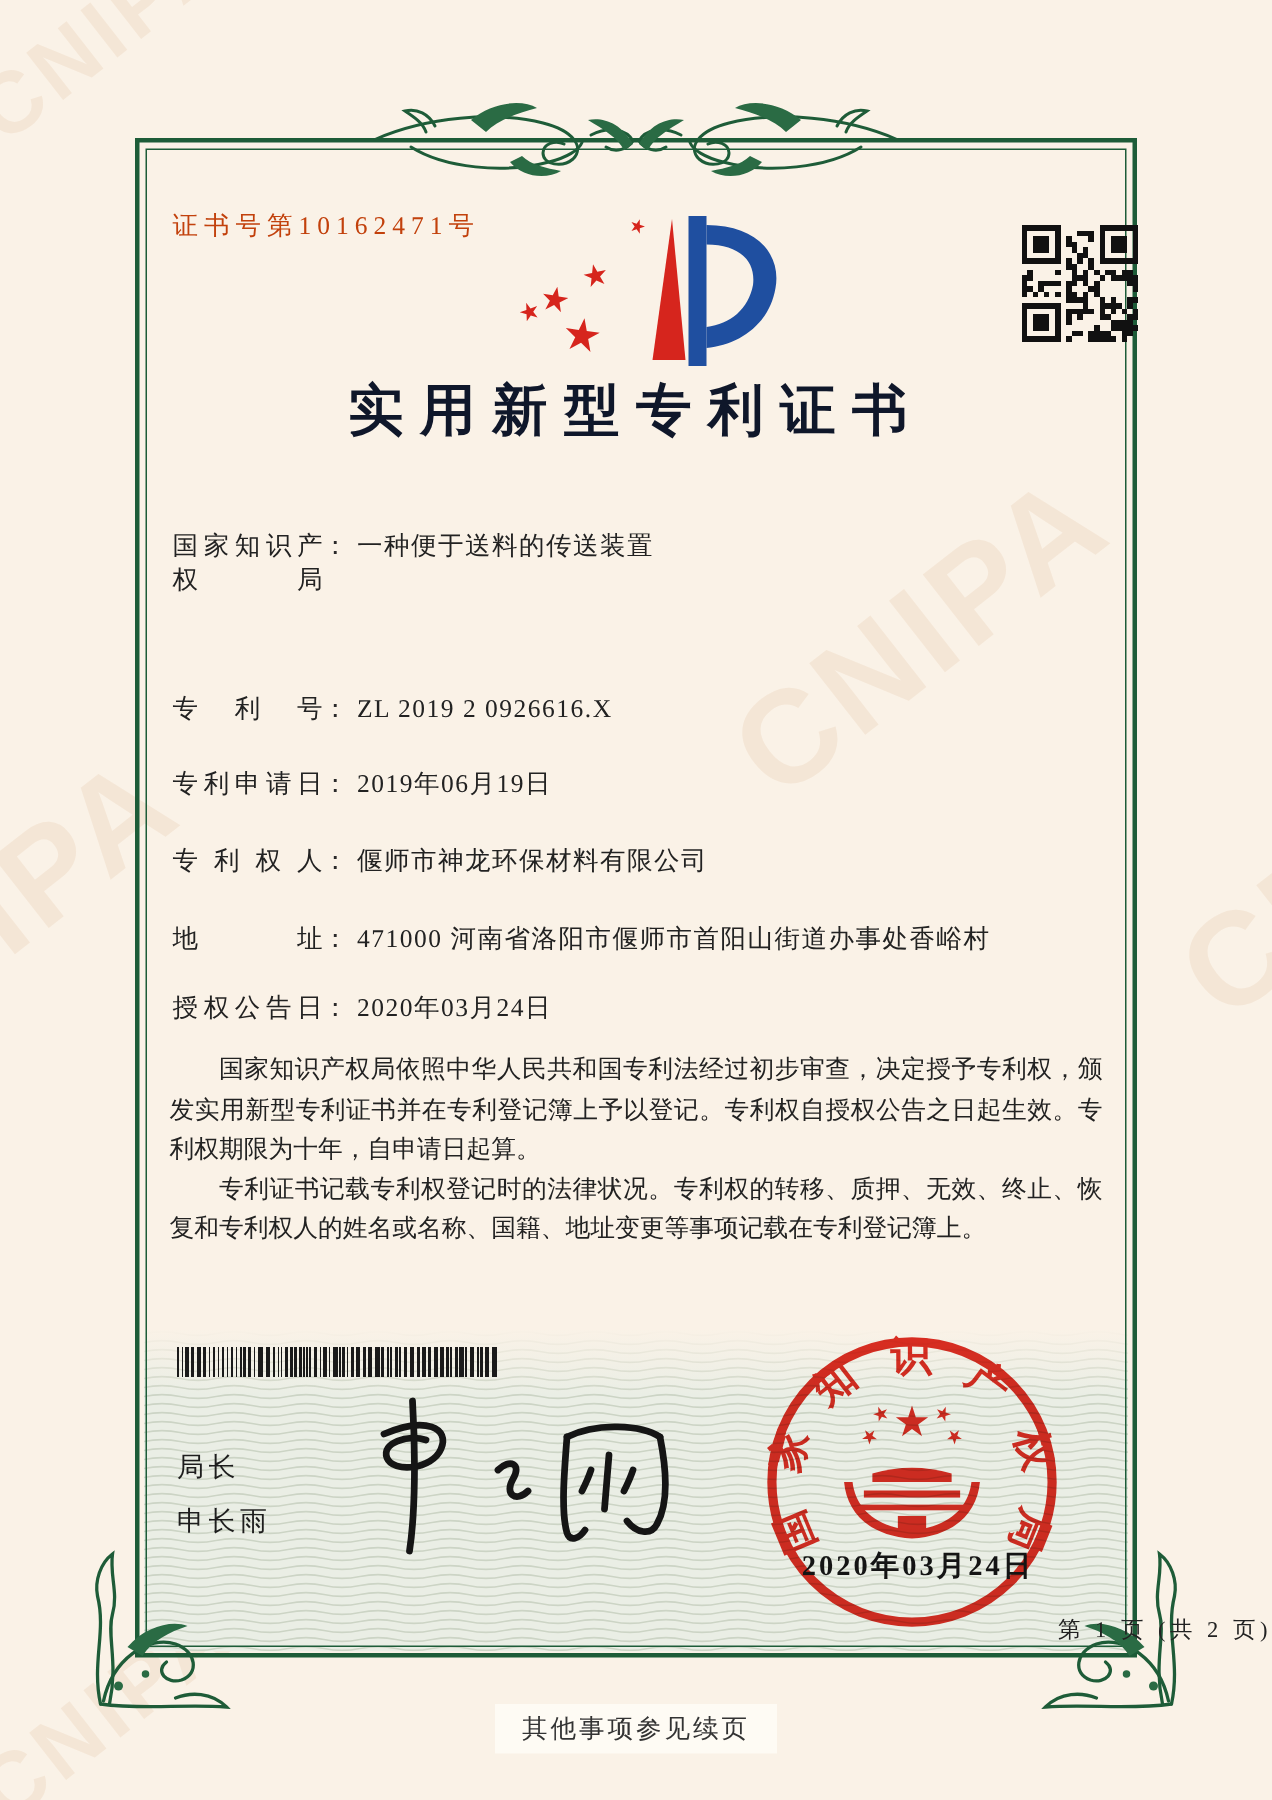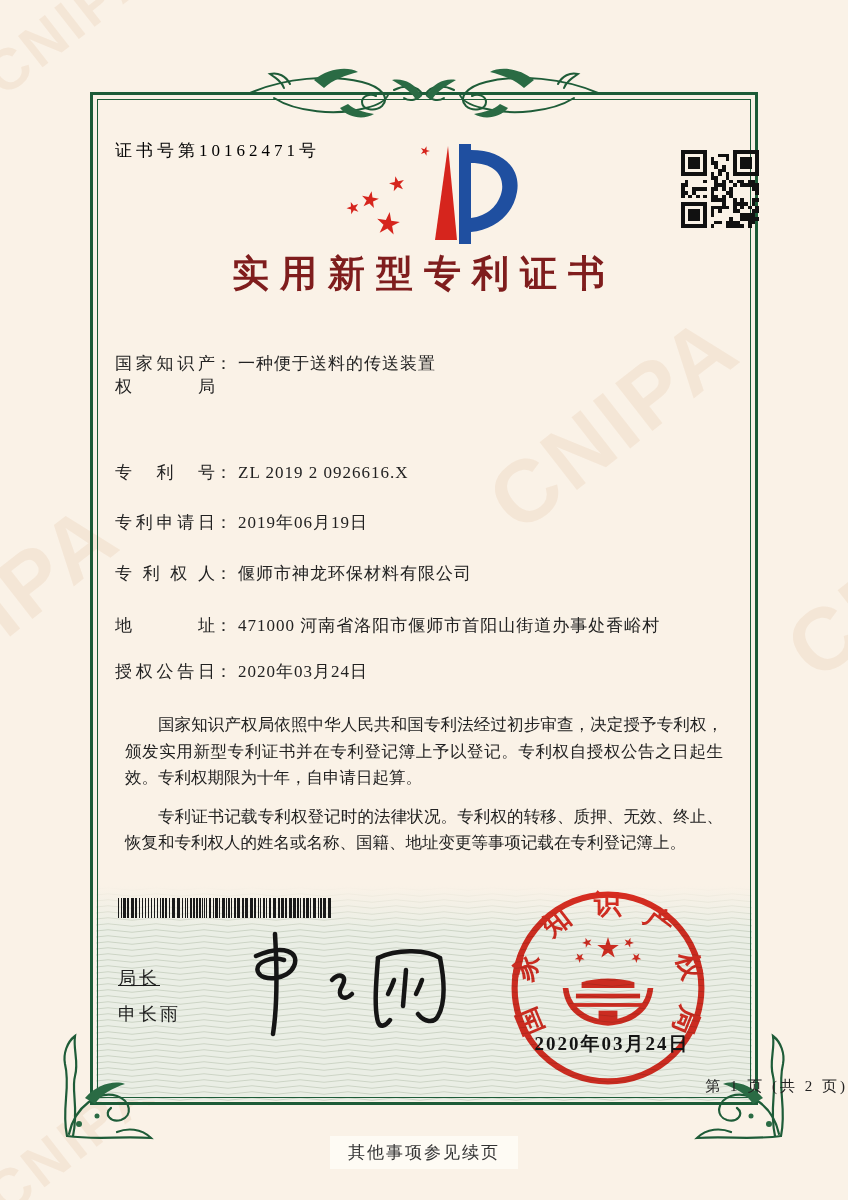--- a/index.html
+++ b/index.html
@@ -21,46 +21,46 @@
   .frame-inner {
     position:absolute; left:4px; top:4px; right:4px; bottom:4px;
     border:1px solid #1d5c38;
   }
   .wave-wrap { position:absolute; left:96px; top:886px; width:656px; height:215px; }
   .wave-fade {
     position:absolute; left:96px; top:886px; width:656px; height:44px;
     background:linear-gradient(#faf2e7, rgba(250,242,231,0));
   }
   .cert-no {
-    position:absolute; left:115px; top:139px; font-size:17px; letter-spacing:4px; color:#000000;
+    position:absolute; left:115px; top:139px; font-size:17px; letter-spacing:4px; color:#c2410c;
   }
   .logo { position:absolute; left:345px; top:138px; }
   .qr { position:absolute; left:681px; top:150px; }
   .title {
     position:absolute; left:0; top:249px; width:100%; text-align:center;
-    font-size:37px; font-weight:bold; letter-spacing:11px; color:#7f1d1d;
+    font-size:37px; font-weight:bold; letter-spacing:11px; color:#0f172a;
   }
   .field-row { position:absolute; left:115px; width:620px; font-size:17px; }
   .flabel {
     display:inline-block; width:100px; text-align:justify; text-align-last:justify;
     vertical-align:top; color:#222;
   }
   .fvalue { margin-left:6px; color:#222; letter-spacing:1px; }
   .grant-right { position:absolute; left:318px; top:0; }
   .paras {
     position:absolute; left:113px; top:700px; width:622px;
     font-size:16.5px; line-height:26.5px; text-align:justify; color:#222;
   }
-  .paras p { text-indent:2em; margin:12px; }
+  .paras p { text-indent:2em; margin:0; }
   .barcode { position:absolute; left:118px; top:898px; }
   .director-title, .director-name {
     position:absolute; left:118px; font-family:"Liberation Sans","DejaVu Sans",sans-serif;
     font-size:18px; letter-spacing:3px; color:#1d1d1d;
   }
-  .director-title { top:966px;text-decoration:underline; }
+  .director-title { top:966px; }
   .director-name { top:1002px; }
   .signature { position:absolute; left:228px; top:928px; }
   .seal { position:absolute; left:508px; top:888px; mix-blend-mode:multiply; opacity:.95; }
   .seal-date {
     position:absolute; left:512px; top:1031px; width:200px; text-align:center;
     font-size:19px; letter-spacing:2px; color:#141414; font-weight:bold;
   }
   .page-footer {
     position:absolute; left:0; top:1077px; width:848px; text-align:right;
     font-size:15px; letter-spacing:3px; color:#222;

